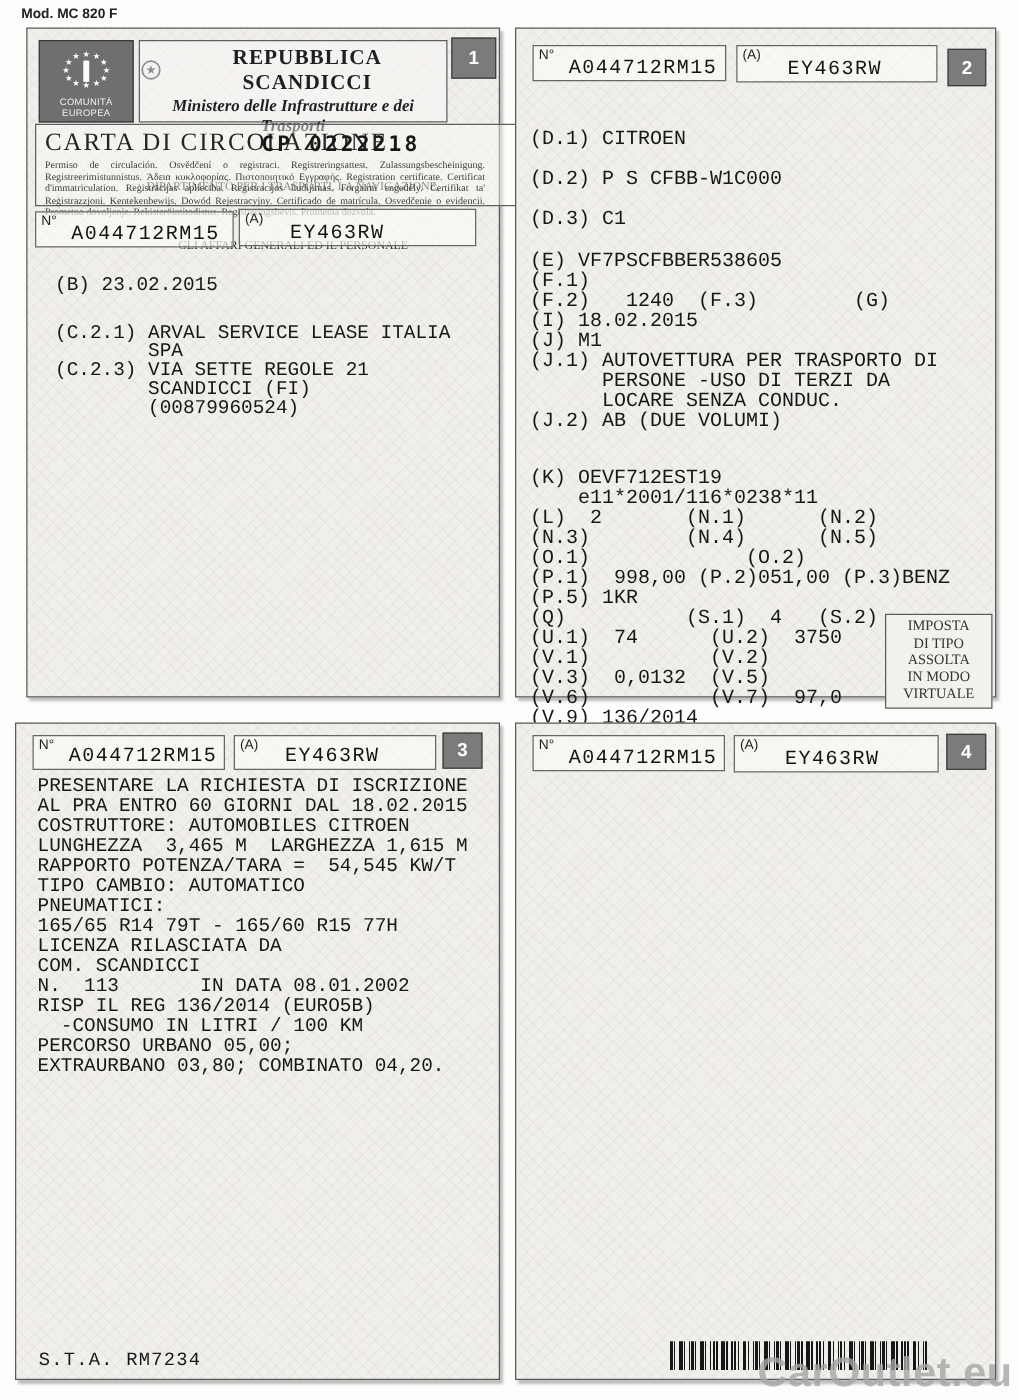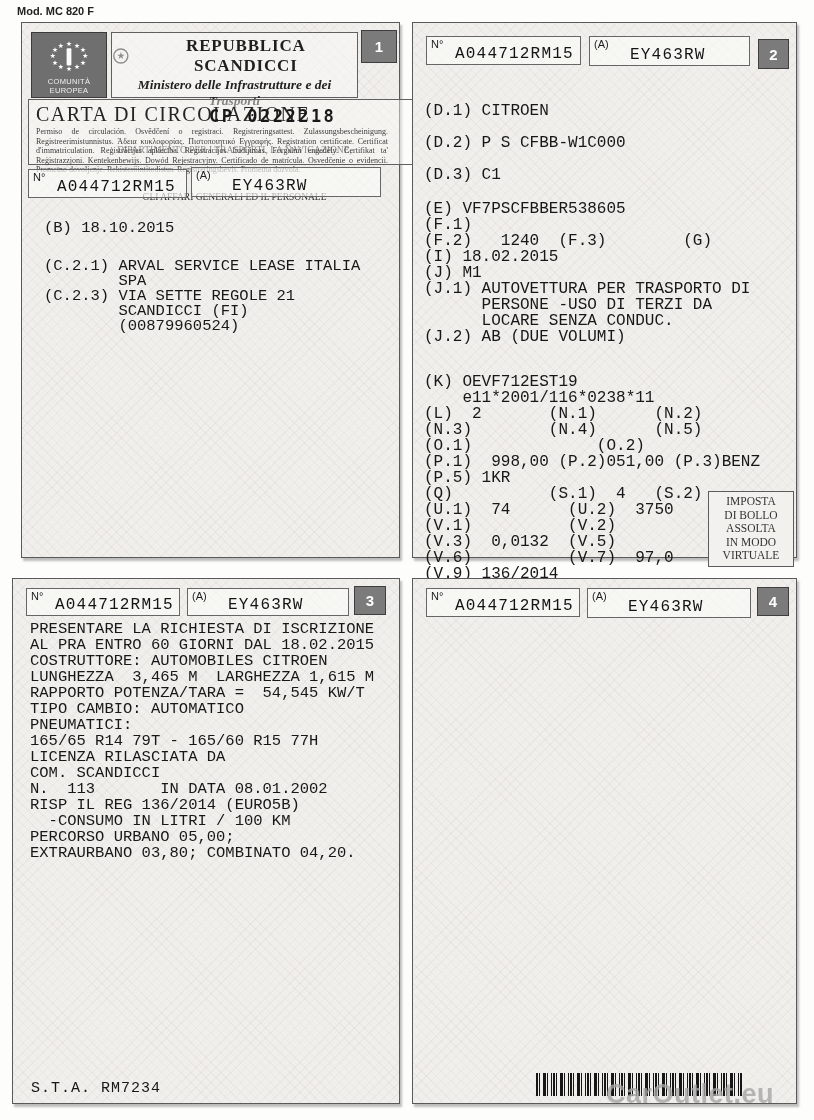--- a/index.html
+++ b/index.html
@@ -101,21 +101,21 @@
     background:repeating-linear-gradient(90deg,
       #161616 0 2px, transparent 2px 3px,
       #161616 3px 4px, transparent 4px 7px,
       #161616 7px 10px, transparent 10px 11px,
       #161616 11px 12px, transparent 12px 15px,
       #161616 15px 16px, transparent 16px 17px);
   }
 
   .watermark{
     position:absolute;left:606px;top:1079px;z-index:5;
-    font-size:27px;font-weight:bold;letter-spacing:0.5px;
+    font-size:33px;font-weight:bold;letter-spacing:0.5px;
     color:rgba(165,165,165,0.8);
   }
 
   .sta{left:18px;top:501px;font-size:15px;letter-spacing:1px;}
 </style>
 </head>
 <body>
 
 <div class="mod-label">Mod. MC 820 F</div>
 
@@ -165,21 +165,21 @@
 
   <div class="numbox" style="left:6px;top:146px;width:157px;height:27px;">
     <span class="lbl">N°</span>
     <span class="val">A044712RM15</span>
   </div>
   <div class="numbox" style="left:169px;top:144px;width:188px;height:28px;">
     <span class="lbl">(A)</span>
     <span class="val indent">EY463RW</span>
   </div>
 
-  <div class="mono mono-15" style="left:22px;top:198px;">(B) 18.10.2015</div>
+  <div class="mono mono-15" style="left:22px;top:198px;">(B) 23.02.2015</div>
   <div class="mono mono-15" style="left:22px;top:236px;">(C.2.1) ARVAL SERVICE LEASE ITALIA
         SPA
 (C.2.3) VIA SETTE REGOLE 21
         SCANDICCI (FI)
         (00879960524)</div>
 </section>
 
 <section id="panel2" class="panel">
   <div class="numbox" style="left:13px;top:13px;width:153px;height:27px;">
     <span class="lbl">N°</span>
@@ -213,21 +213,21 @@
 (P.1)  998,00 (P.2)051,00 (P.3)BENZ
 (P.5) 1KR
 (Q)          (S.1)  4   (S.2)
 (U.1)  74      (U.2)  3750
 (V.1)          (V.2)
 (V.3)  0,0132  (V.5)
 (V.6)          (V.7)  97,0
 (V.9) 136/2014</div>
 
   <div class="imposta-box">IMPOSTA
-DI BOLLO
+DI TIPO
 ASSOLTA
 IN MODO
 VIRTUALE</div>
 </section>
 
 <section id="panel3" class="panel">
   <div class="numbox" style="left:13px;top:9px;width:152px;height:26px;">
     <span class="lbl">N°</span>
     <span class="val">A044712RM15</span>
   </div>

